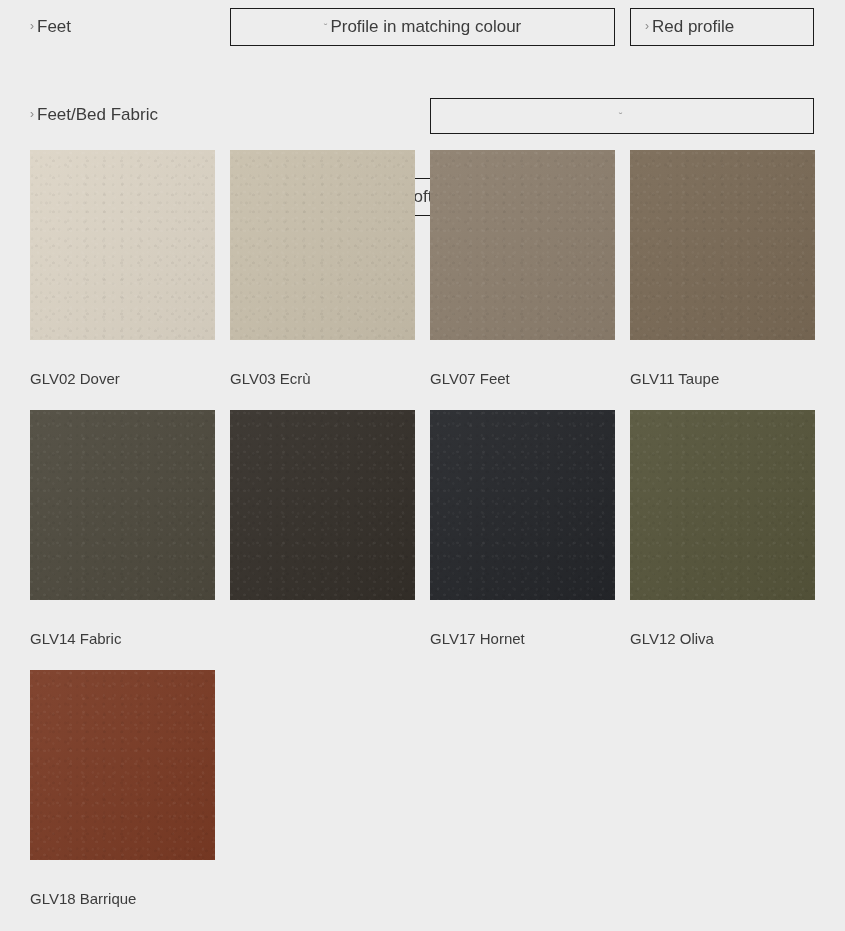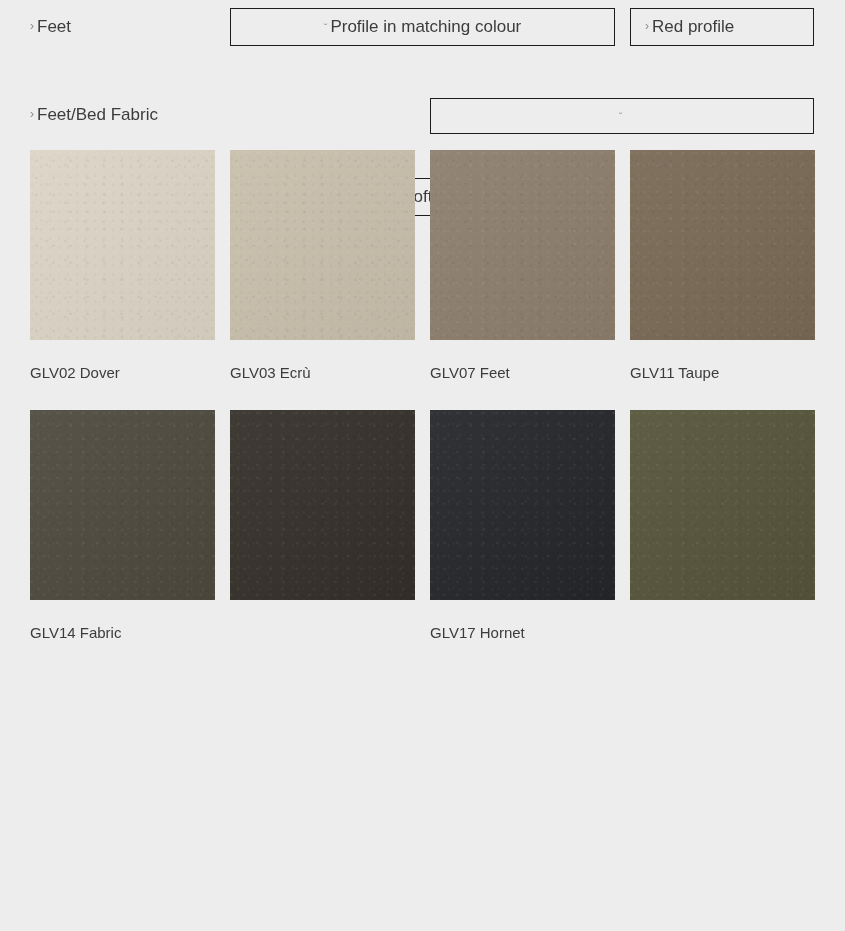--- a/index.html
+++ b/index.html
@@ -118,21 +118,21 @@
   }
   .swatch-tile::before {
     content: "";
     position: absolute;
     inset: 0;
     background: linear-gradient(135deg, rgba(255,255,255,.06) 0%, rgba(0,0,0,.05) 100%);
     pointer-events: none;
     z-index: 1;
   }
   .swatch-label {
-    margin-top: 24px;
+    margin-top: 30px;
     font-size: 15px;
     color: #3c3c3c;
     white-space: nowrap;
   }
 </style>
 </head>
 <body>
 
 <div class="nav-rows">
 
@@ -203,14 +203,19 @@
     </div>
     <div class="swatch-cell">
       <div class="swatch-tile" style="background-color: rgb(52, 47, 41);"></div>
     </div>
     <div class="swatch-cell">
       <div class="swatch-tile" style="background-color: rgb(36, 38, 42);"></div>
       <div class="swatch-label">GLV17 Hornet</div>
     </div>
     <div class="swatch-cell">
       <div class="swatch-tile" style="background-color: rgb(85, 84, 58);"></div>
+      <div class="swatch-label">GLV12 Oliva</div>
+    </div>
+    <div class="swatch-cell">
+      <div class="swatch-tile" style="background-color: rgb(122, 58, 36);"></div>
+      <div class="swatch-label">GLV18 Barrique</div>
     </div>
   </div>
 
 </body></html>

